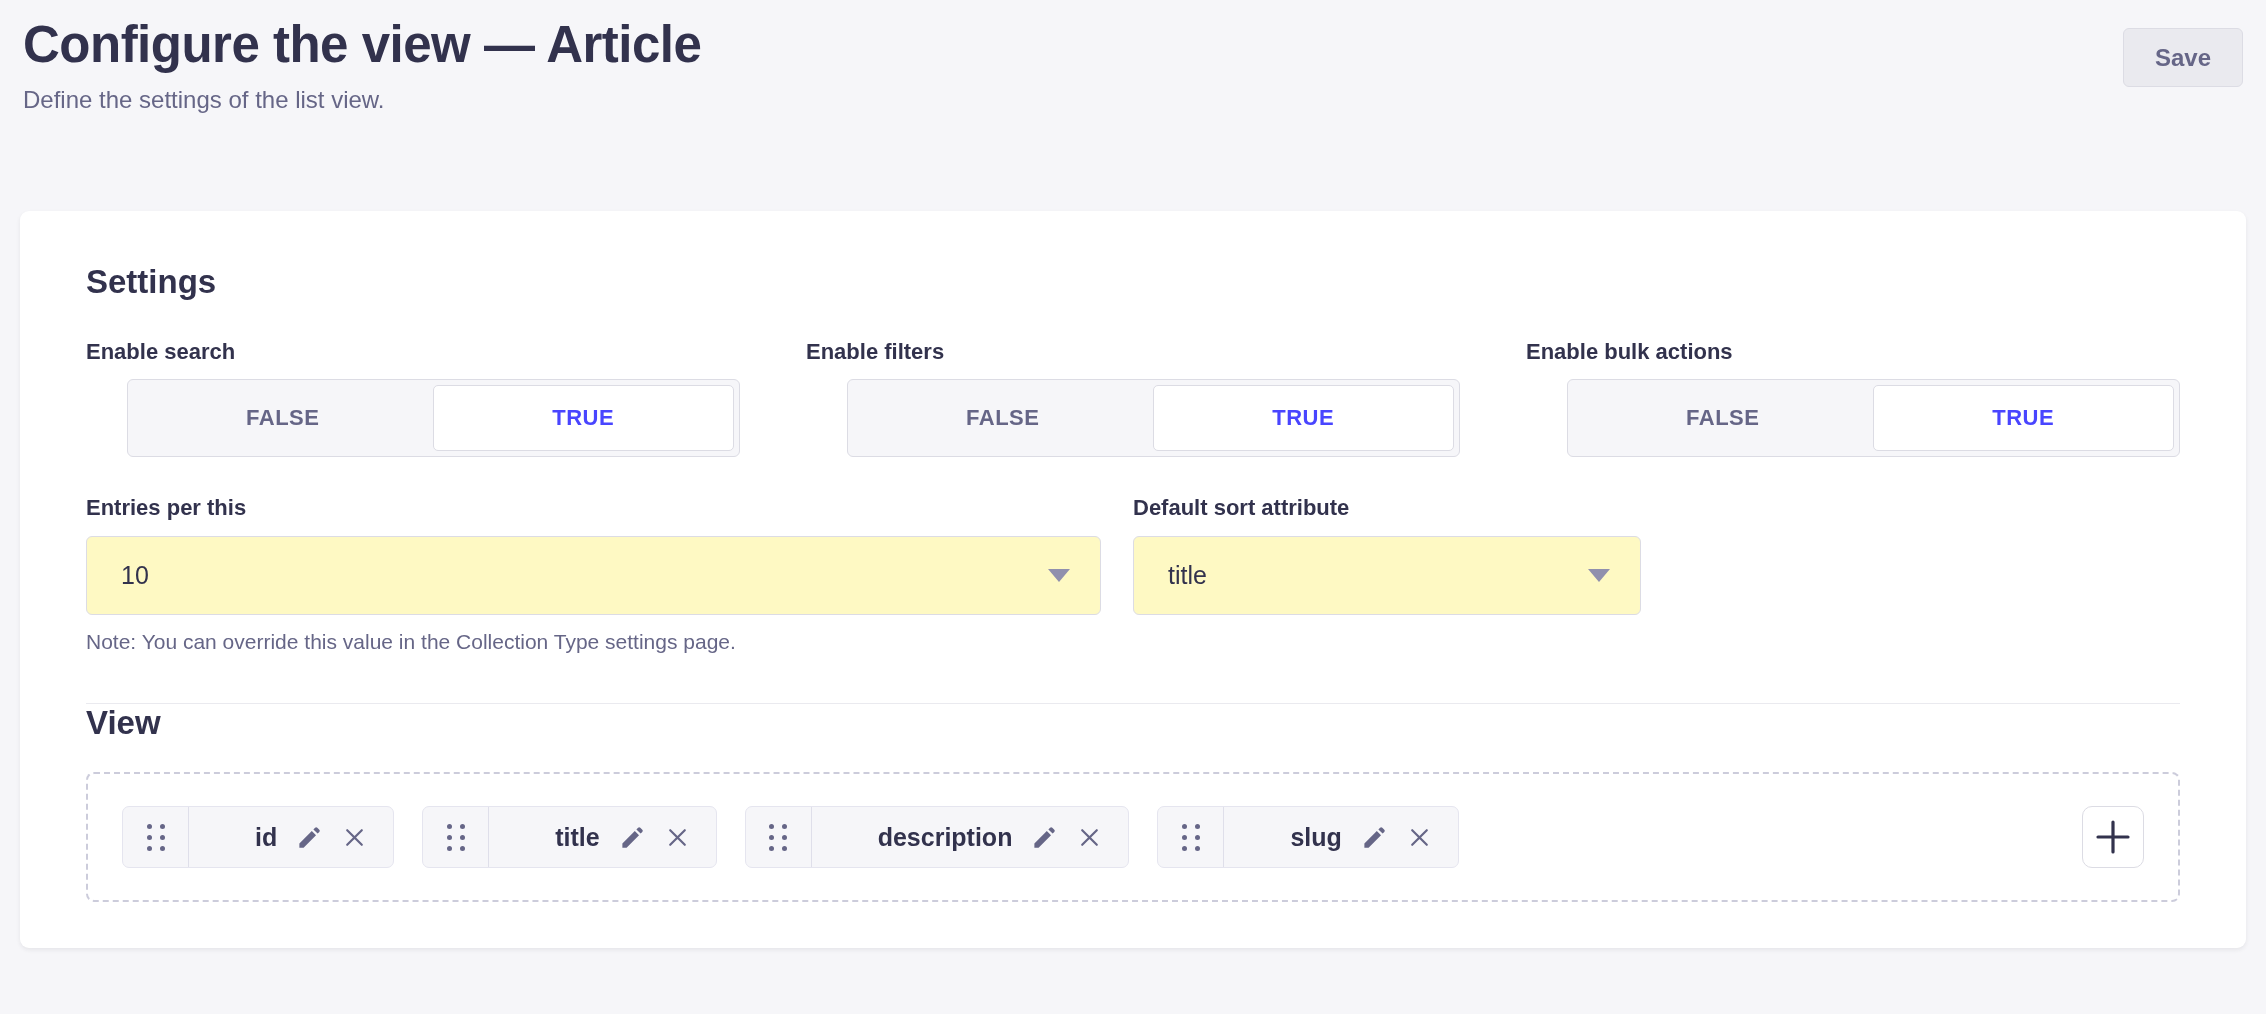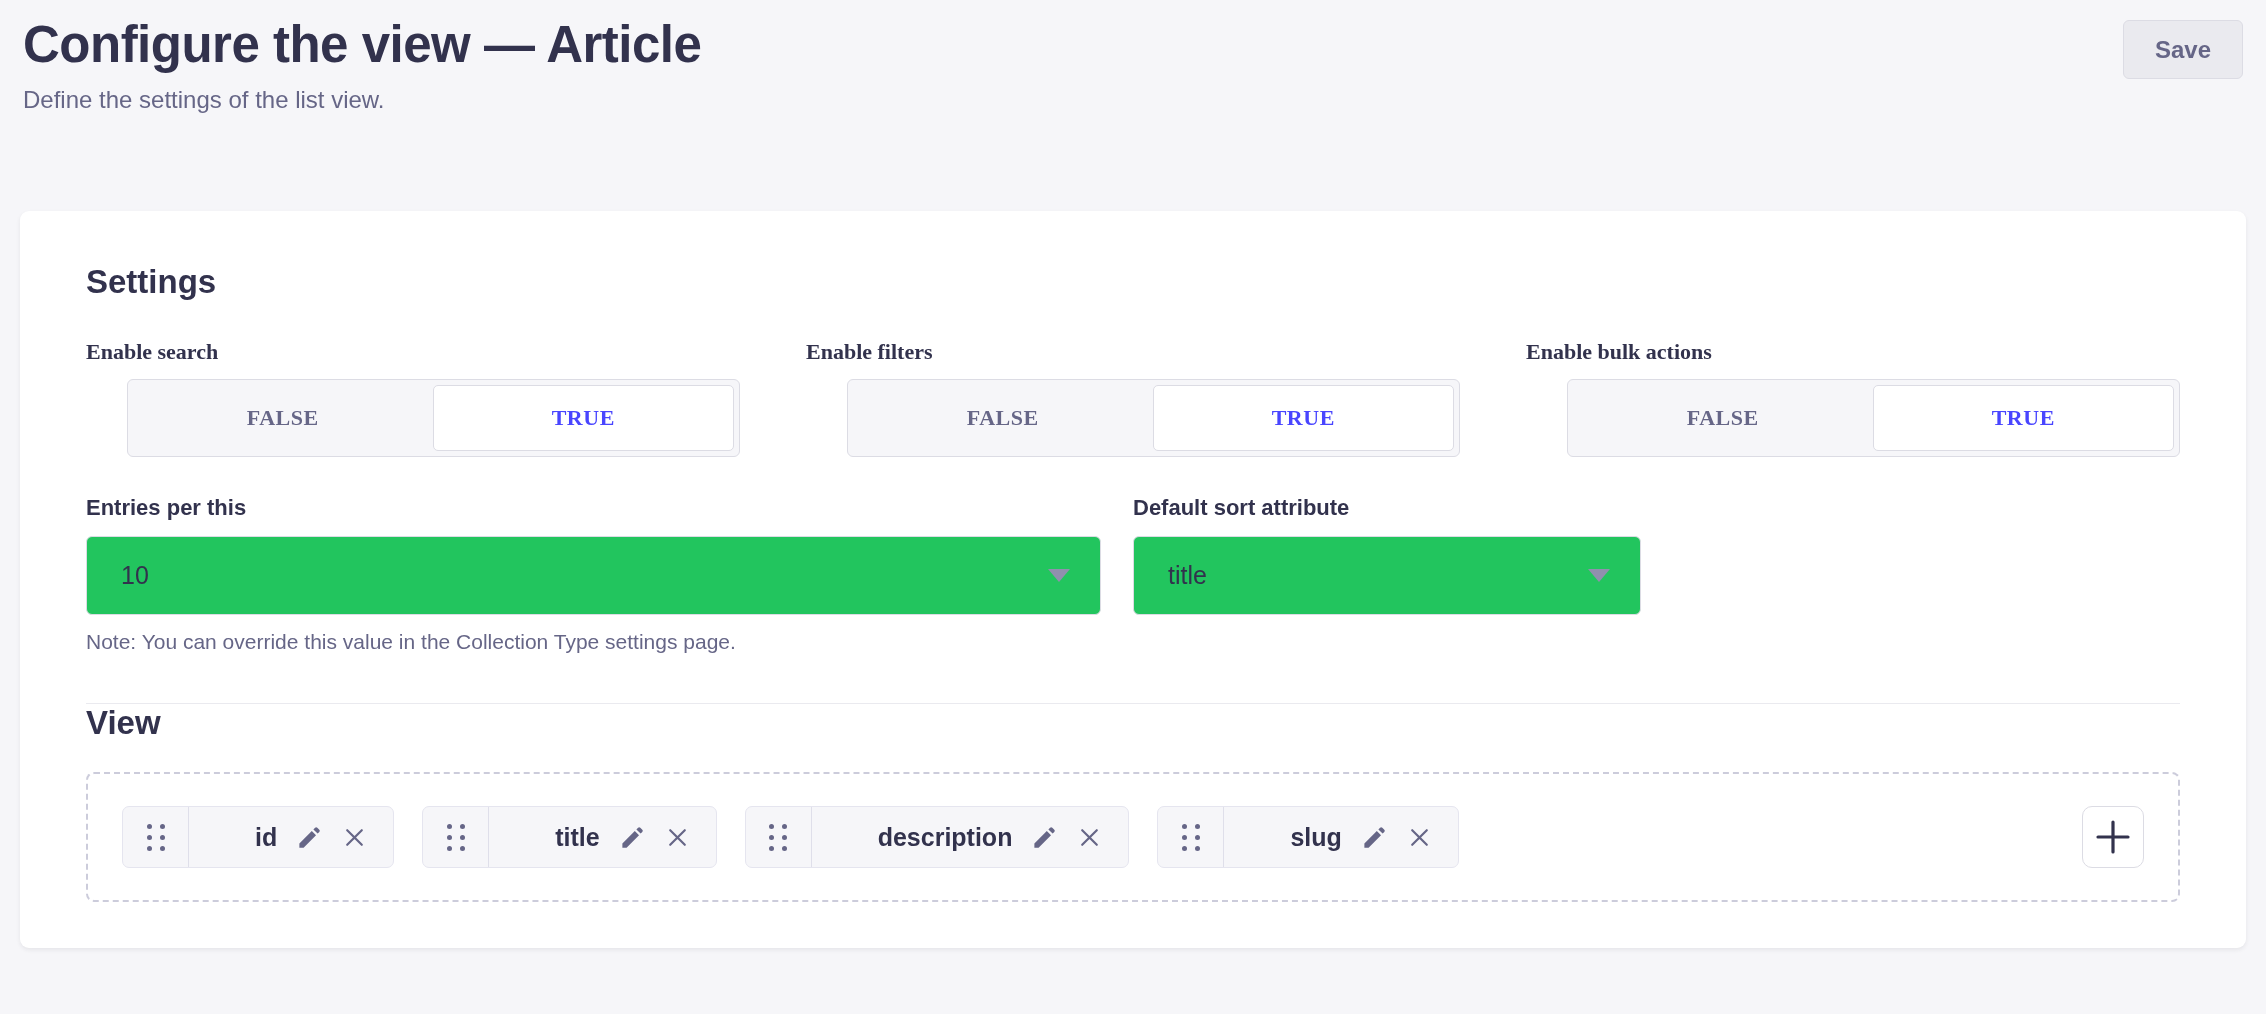--- a/index.html
+++ b/index.html
@@ -16,59 +16,59 @@
     padding:16px 23px 0 23px;
   }
   .page-title {
     font-size:51px; font-weight:700; letter-spacing:-0.5px;
     color:#32324d; line-height:1.12;
   }
   .page-subtitle {
     font-size:24px; color:#666687; margin-top:12px; line-height:1.25;
   }
   .save-btn {
-    height:59px; padding:0 31px; margin-top:4px;
+    height:59px; padding:0 31px; margin-top:12px;
     background:#eaeaef; border:1px solid #dcdce4; border-radius:6px;
     color:#666687; font-size:24px; font-weight:600;
     font-family:"Liberation Sans", sans-serif; cursor:pointer;
   }
   
   .card {
     margin:96px 20px 0 20px;
     background:#ffffff; border-radius:9px;
     box-shadow:0 2px 4px rgba(33,33,52,0.08);
     padding:52px 66px 46px 66px;
   }
   .section-title { font-size:33px; font-weight:600; color:#32324d; line-height:1.15; }
   .field-label { display:block; font-size:22px; font-weight:600; color:#32324d; line-height:1.2; margin-bottom:14px; }
   
   .toggles-row {
     margin-top:38px;
-    display:grid; grid-template-columns:repeat(3,1fr); column-gap:66px;font-family:Liberation Serif, serif;
+    display:grid; grid-template-columns:repeat(3,1fr); column-gap:66px;
   }
   .toggle {
     display:flex; height:78px; padding:5px;
     background:#f6f6f9; border:1px solid #dcdce4; border-radius:6px;
     cursor:pointer;
     margin-left:41px;
   }
   .toggle-opt {
     flex:1; display:flex; align-items:center; justify-content:center;
     font-size:22px; font-weight:600; letter-spacing:0.5px; color:#666687;
   }
   .toggle-opt.selected {
     background:#ffffff; border:1px solid #dcdce4; border-radius:5px; color:#4945ff;
   }
   
   .selects-row {
     margin-top:38px;
     display:grid; grid-template-columns:254fr 127fr 127fr; column-gap:32px;
   }
   .select {
-    height:79px; background:#22c55e; border:1px solid #dcdce4; border-radius:6px;
+    height:79px; background:#fef9c3; border:1px solid #dcdce4; border-radius:6px;
     display:flex; align-items:center; padding:0 34px;
     font-size:25px; color:#32324d; position:relative; cursor:pointer;
   }
   .caret {
     position:absolute; right:30px; top:50%; margin-top:-6px;
     width:0; height:0;
     border-left:11px solid transparent; border-right:11px solid transparent;
     border-top:13px solid #9090ad;
   }
   .note { margin-top:13px; font-size:21px; color:#666687; line-height:1.3; }

